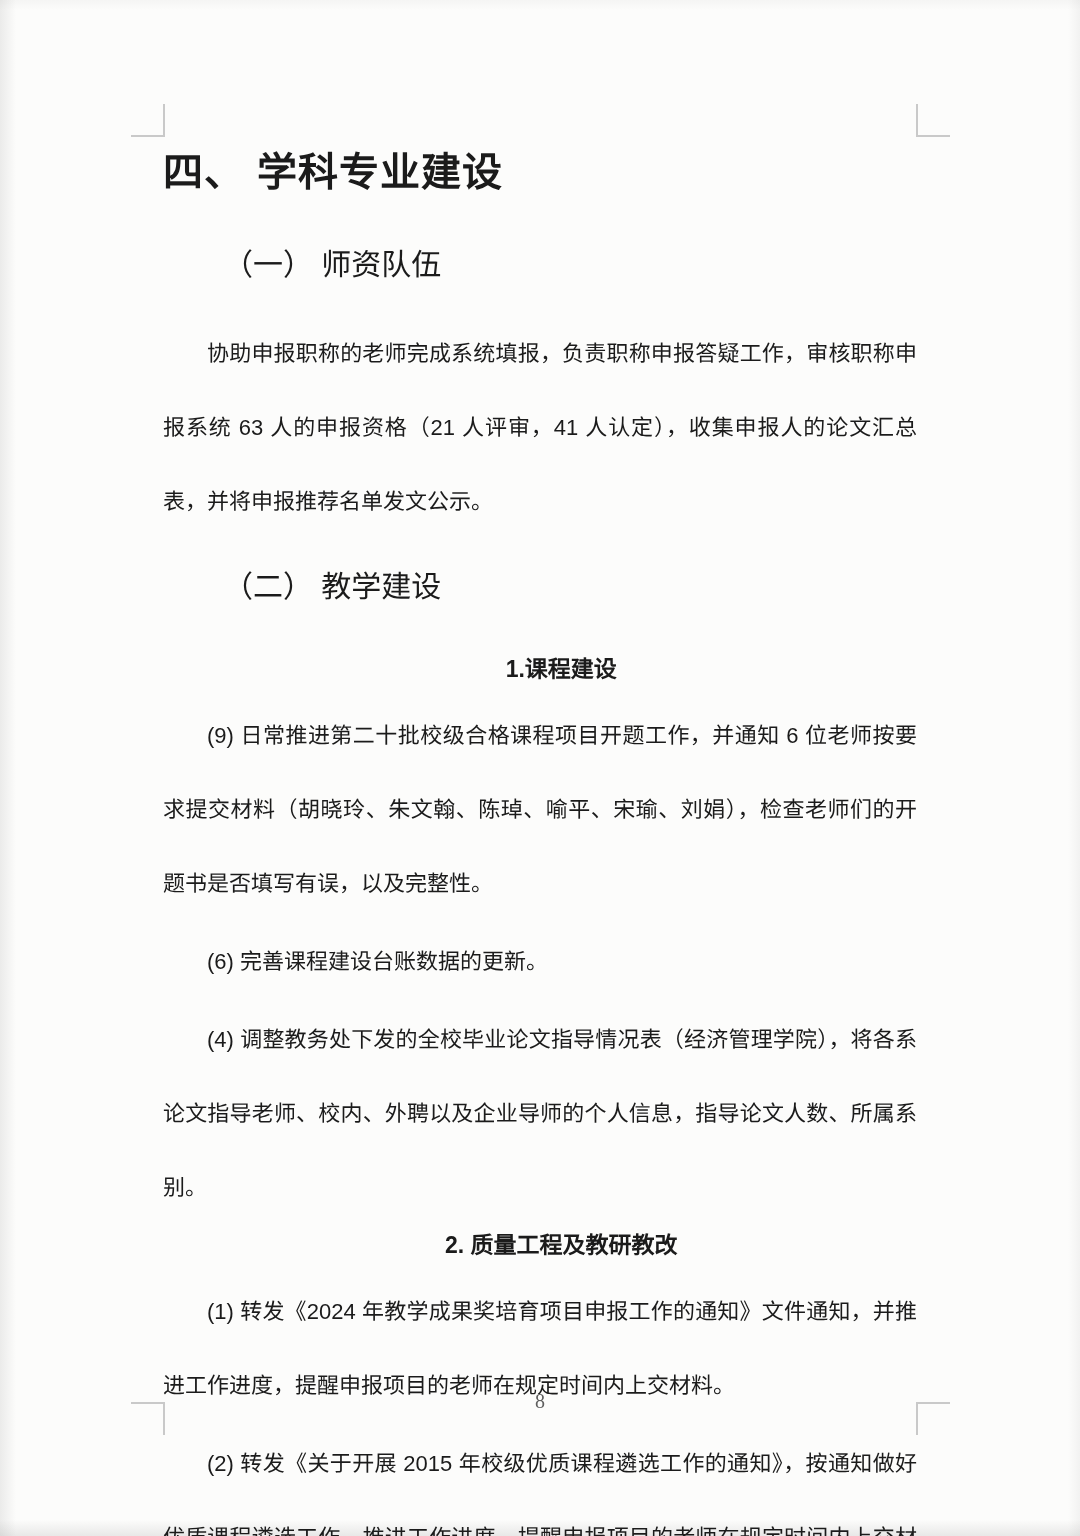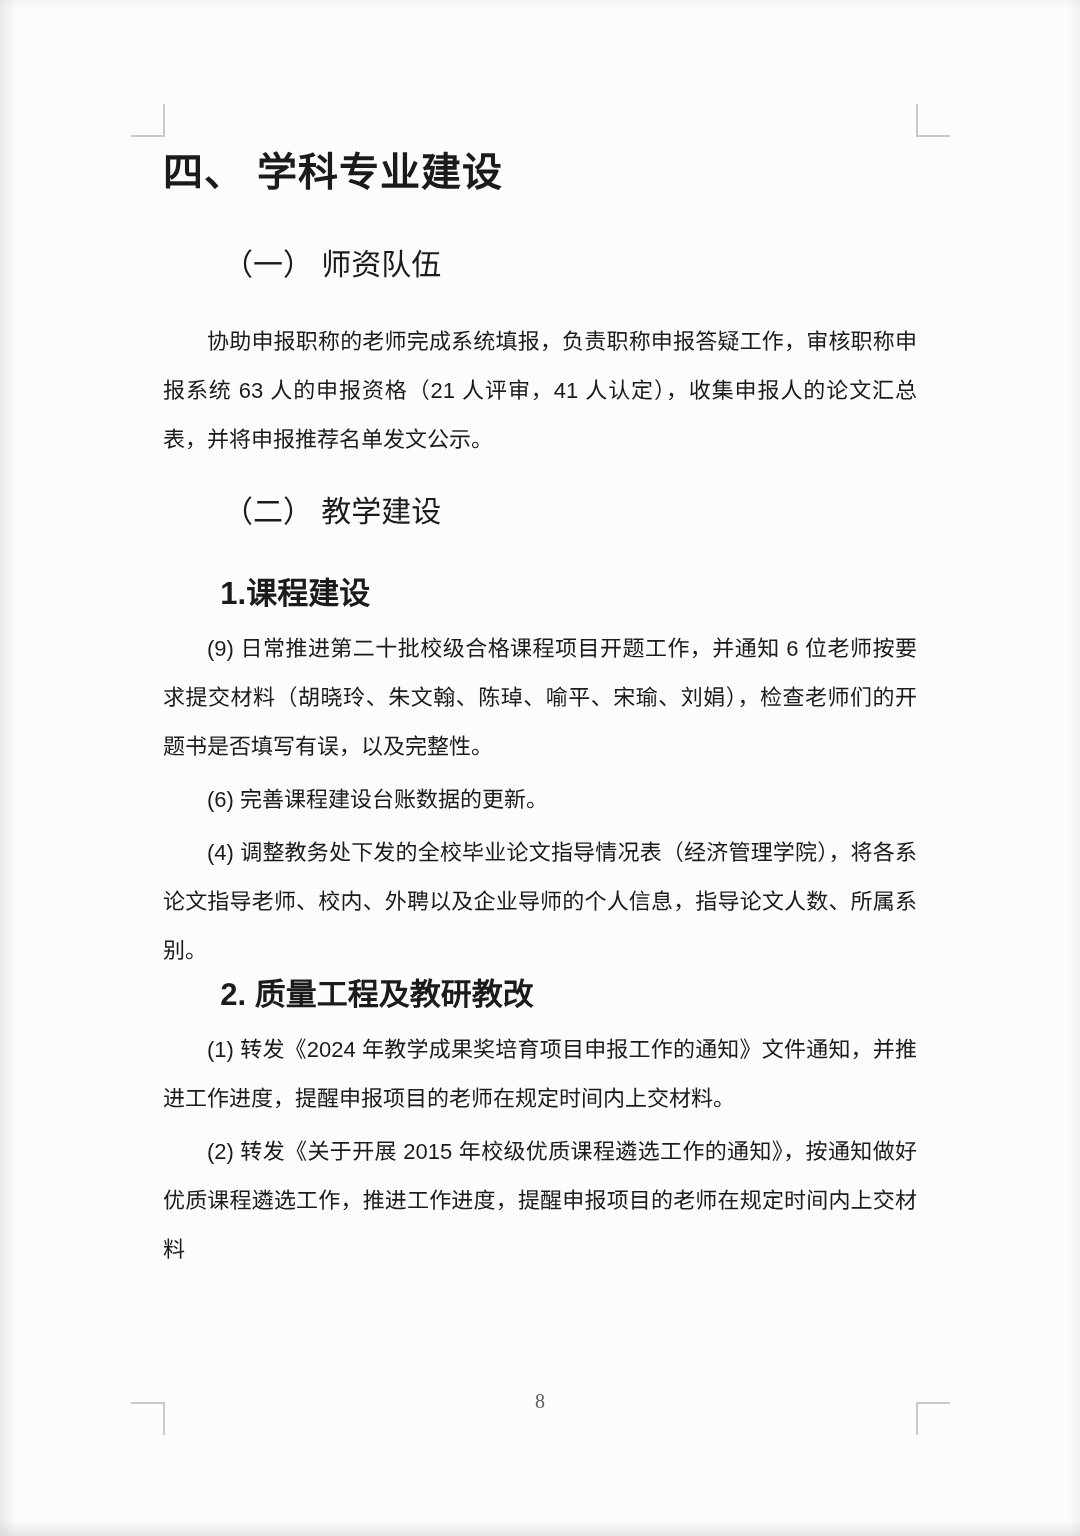--- a/index.html
+++ b/index.html
@@ -55,32 +55,33 @@
     font-size: 30px;
     font-weight: 400;
     line-height: 40px;
     text-indent: 2em;
     margin: 50px 0 0 0;
   }
   .sec-heading.second {
     margin-top: 28px;
   }
   .sub-heading {
-    font-size: 31px;
+    font-size: 23px;
     font-weight: 700;
     line-height: 32px;
     text-indent: 1.85em;
     margin: 46px 0 14px 0;
+    text-align: center;
   }
   .sub-heading.second {
     margin-top: 2px;
   }
   p.body-para {
     font-size: 22px;
-    line-height: 49px;
+    line-height: 74px;
     text-align: justify;
     text-indent: 2em;
     margin: 0 0 4px 0;
     word-break: break-all;
   }
   p.body-para.intro {
     margin-top: 32px;
   }
   .page-number {
     position: absolute;

